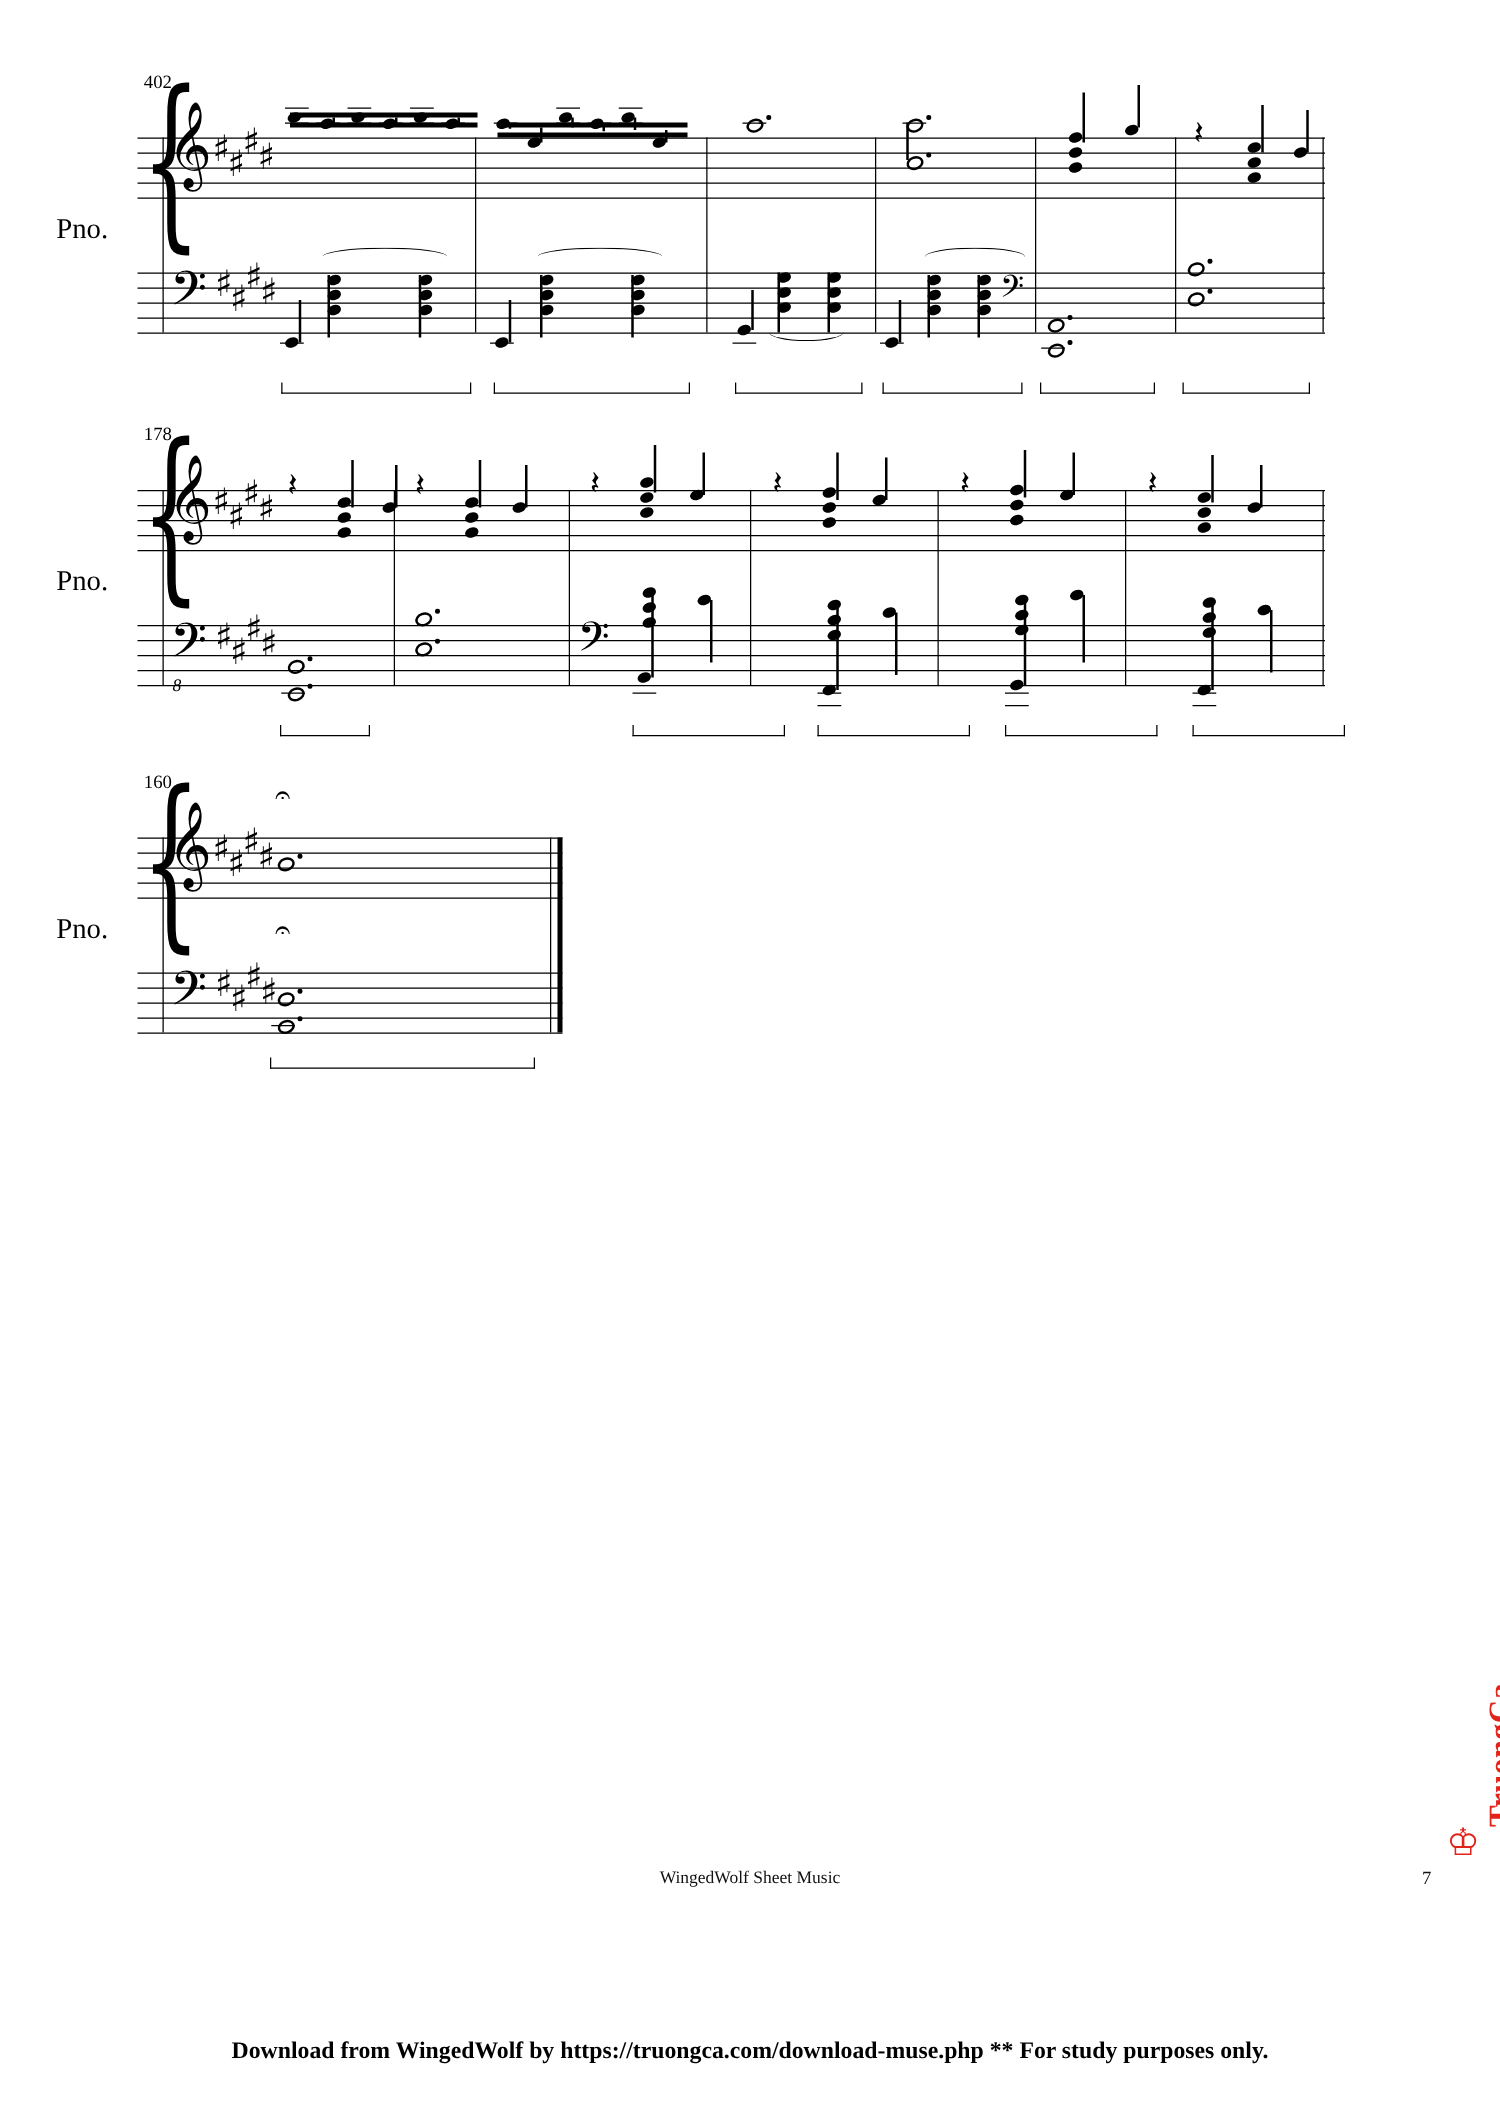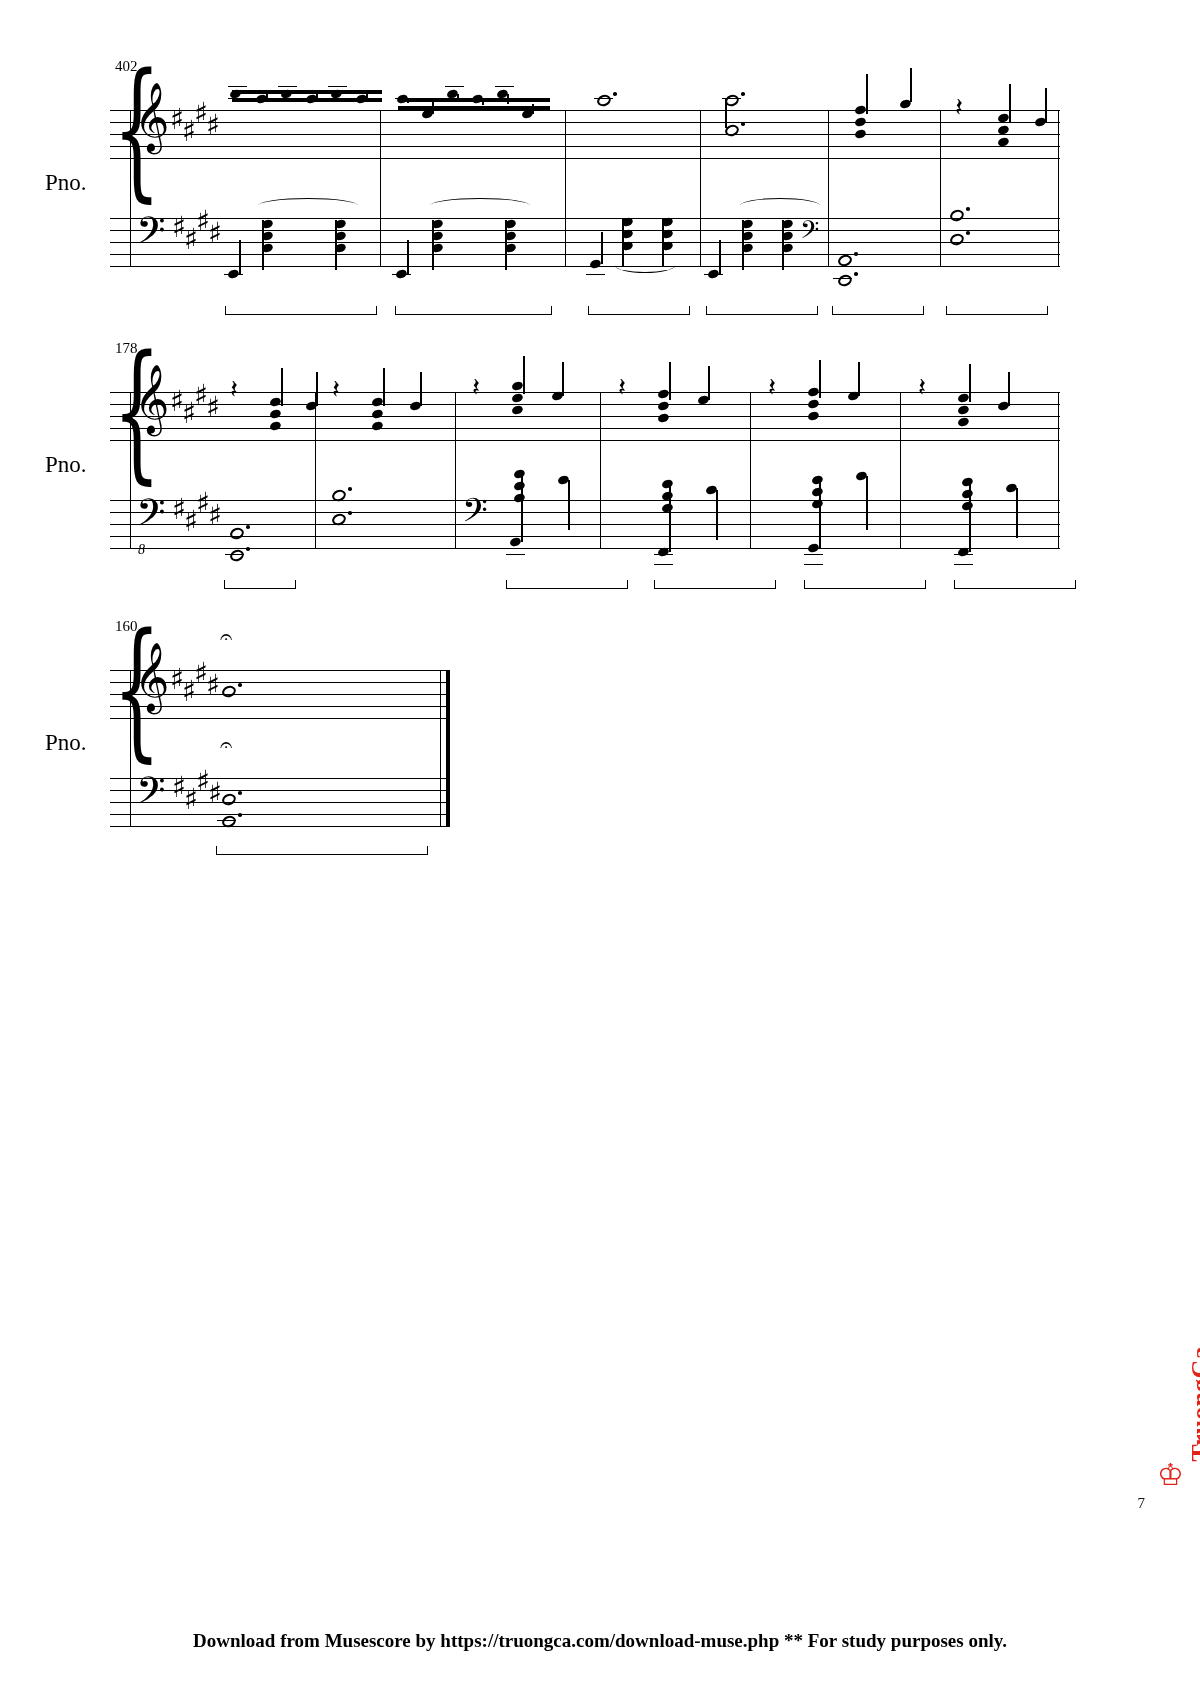--- a/index.html
+++ b/index.html
@@ -639,16 +639,17 @@
     <div class="barline thick" style="left:336px; top:40px; height:156px;"></div>
   </div>
 
   <div class="watermark">
     <div class="wm-text">
       <span>TruongCa</span><span class="wm-suffix">.com</span>
     </div>
     <div class="wm-logo">♔</div>
   </div>
 
+  <div class="footer-credit">WingedWolf Sheet Music</div>
   <div class="page-number">7</div>
-  <div class="download-line">Download from Musescore by https://truongca.com/download-muse.php ** For study purposes only.</div>
+  <div class="download-line">Download from WingedWolf by https://truongca.com/download-muse.php ** For study purposes only.</div>
 
 </div>
 
 </body></html>

